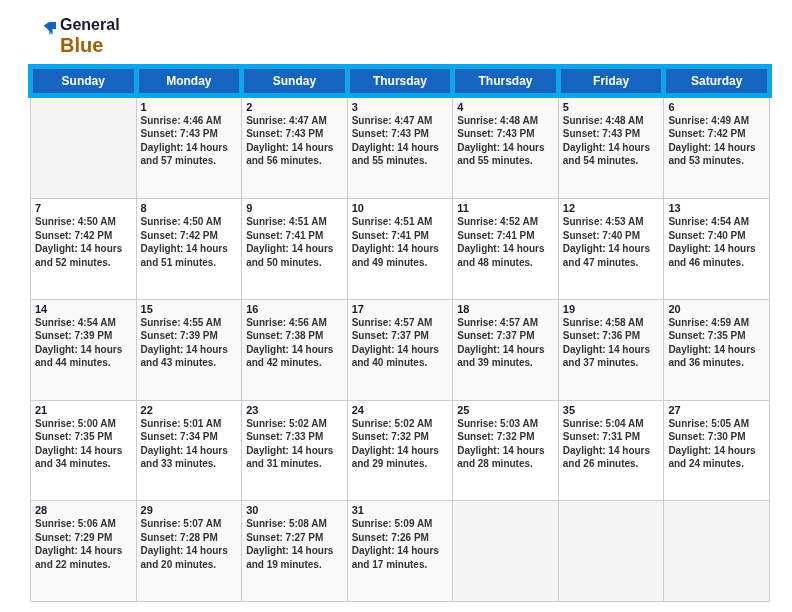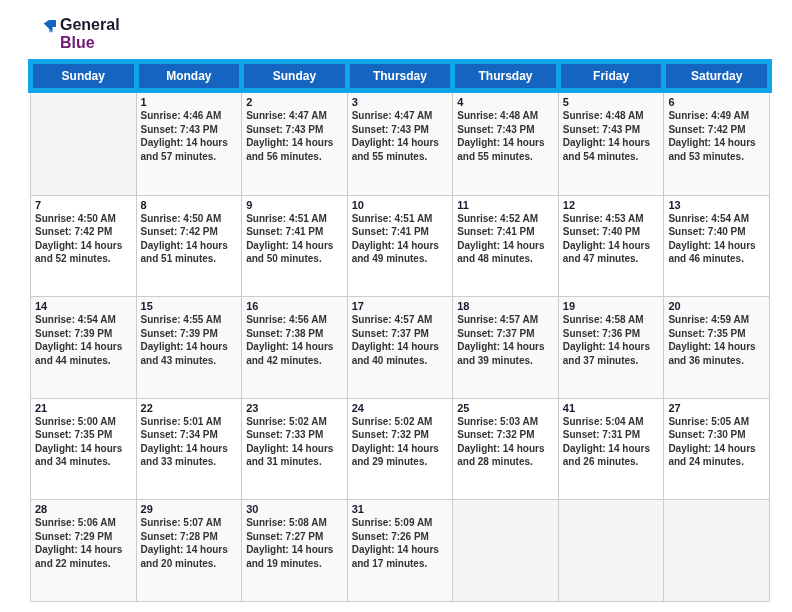--- a/index.html
+++ b/index.html
@@ -98,21 +98,21 @@
 <div class="page">
   <div class="header">
     <div class="logo">
       <svg class="logo-icon" viewBox="0 0 32 32" xmlns="http://www.w3.org/2000/svg">
         <rect x="0" y="0" width="32" height="32" fill="white"></rect>
         <polygon points="18,4 28,14 28,8 32,8 32,0 24,0" fill="#1565c0"></polygon>
         <polygon points="20,6 28,14 24,14 24,10" fill="#42a5f5"></polygon>
       </svg>
       <div>
         <div style="font-size:16px;font-weight:bold;color:#1a1a2e;line-height:1.1;">General</div>
-        <div style="font-size:16px;font-weight:bold;color:#701a75;line-height:1.1;">Blue</div>
+        <div style="font-size:20px;font-weight:bold;color:#a16207;line-height:1.1;">Blue</div>
       </div>
     </div>
     <div class="title-area">
       <div class="month-title"></div>
       <div class="subtitle"></div>
     </div>
   </div>
 
   <table class="calendar">
     <thead>
@@ -229,21 +229,21 @@
       </td>
           <td>
         <span class="day-num">24</span>
         <div class="day-info">Sunrise: 5:02 AM<br>Sunset: 7:32 PM<br>Daylight: 14 hours and 29 minutes.</div>
       </td>
           <td>
         <span class="day-num">25</span>
         <div class="day-info">Sunrise: 5:03 AM<br>Sunset: 7:32 PM<br>Daylight: 14 hours and 28 minutes.</div>
       </td>
           <td>
-        <span class="day-num">41</span>
+        <span class="day-num">35</span>
         <div class="day-info">Sunrise: 5:04 AM<br>Sunset: 7:31 PM<br>Daylight: 14 hours and 26 minutes.</div>
       </td>
           <td>
         <span class="day-num">27</span>
         <div class="day-info">Sunrise: 5:05 AM<br>Sunset: 7:30 PM<br>Daylight: 14 hours and 24 minutes.</div>
       </td>
         </tr>
         <tr>
           <td>
         <span class="day-num">28</span>

